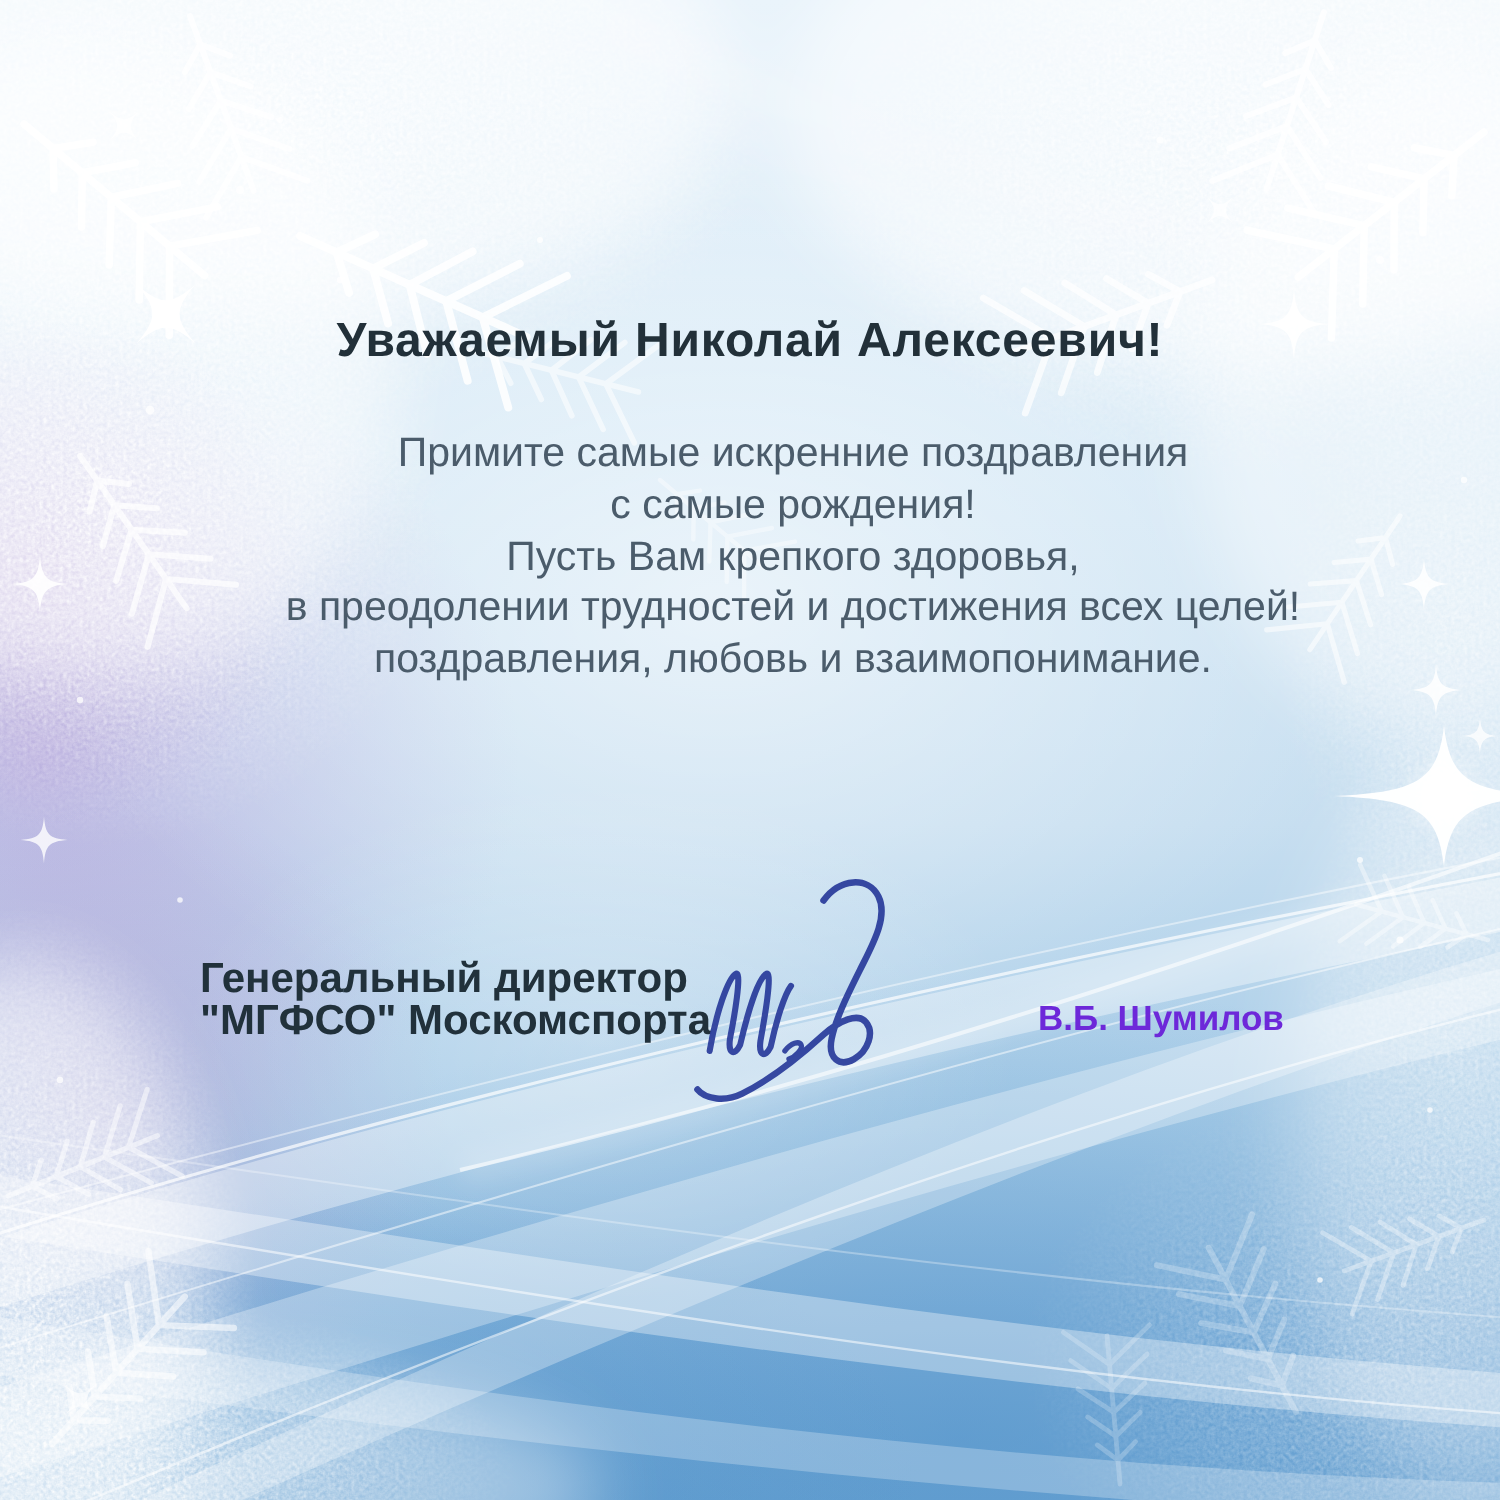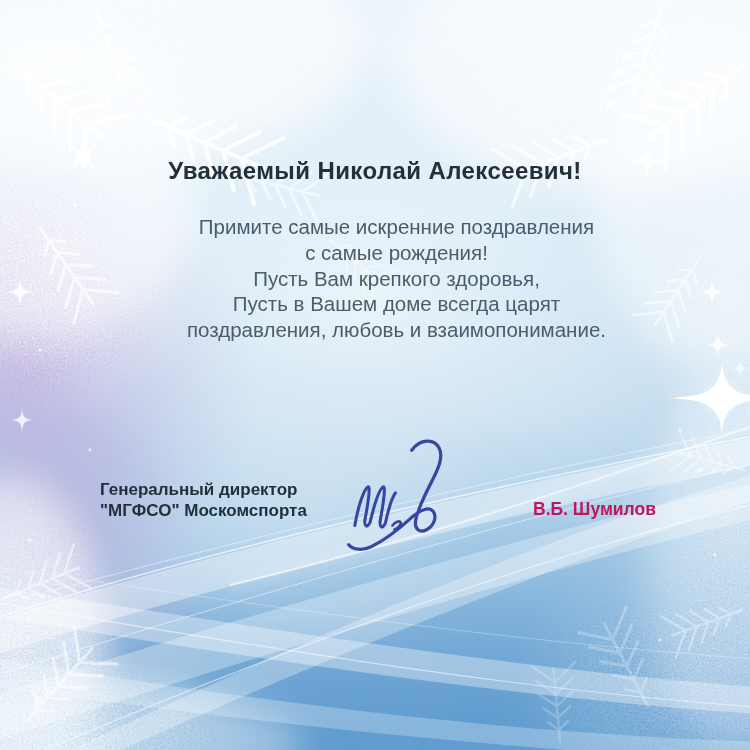--- a/index.html
+++ b/index.html
@@ -12,25 +12,25 @@
   .salutation{
     position:absolute;left:0;right:0;top:157px;text-align:center;
     font-size:24px;font-weight:bold;letter-spacing:.4px;color:#223039;
   }
   .message{
     position:absolute;left:0;right:0;top:214px;text-align:center;
     font-size:20.5px;line-height:25.8px;color:#4b5c6b;margin-left:43px;
   }
   .footer-left{
     position:absolute;left:100px;top:479px;
-    font-size:17px;font-weight:bold;line-height:21px;color:#21313b;
+    font-size:21px;font-weight:bold;line-height:21px;color:#21313b;
   }
   .signer{
-    position:absolute;left:533px;top:499px;
-    font-size:17.5px;font-weight:bold;color:#be185d;text-align:center;
+    position:absolute;left:519px;top:499px;
+    font-size:17.5px;font-weight:bold;color:#6d28d9;text-align:center;
   }
   .sig{position:absolute;left:342px;top:436px;width:108px;height:122px;}
 </style>
 </head>
 <body>
 
 <div class="card">
 
   <svg class="bg-svg" viewBox="0 0 750 750" xmlns="http://www.w3.org/2000/svg">
     <defs>
@@ -185,21 +185,21 @@
     </g>
   </svg>
 
   <div class="content">
     <div class="salutation">Уважаемый Николай Алексеевич!</div>
 
     <div class="message">
       <div>Примите самые искренние поздравления</div>
       <div>с самые рождения!</div>
       <div>Пусть Вам крепкого здоровья,</div>
-      <div>Пусть в Вашем доме всегда царят</div>
+      <div>в преодолении трудностей и достижения всех целей!</div>
       <div>поздравления, любовь и взаимопонимание.</div>
     </div>
 
     <div class="footer-left">
       <div>Генеральный директор</div>
       <div>"МГФСО" Москомспорта</div>
     </div>
 
     <svg class="sig" viewBox="0 0 105 120" xmlns="http://www.w3.org/2000/svg">
       <g fill="none" stroke="#2d3f9c" stroke-linecap="round" stroke-linejoin="round" opacity=".95">

